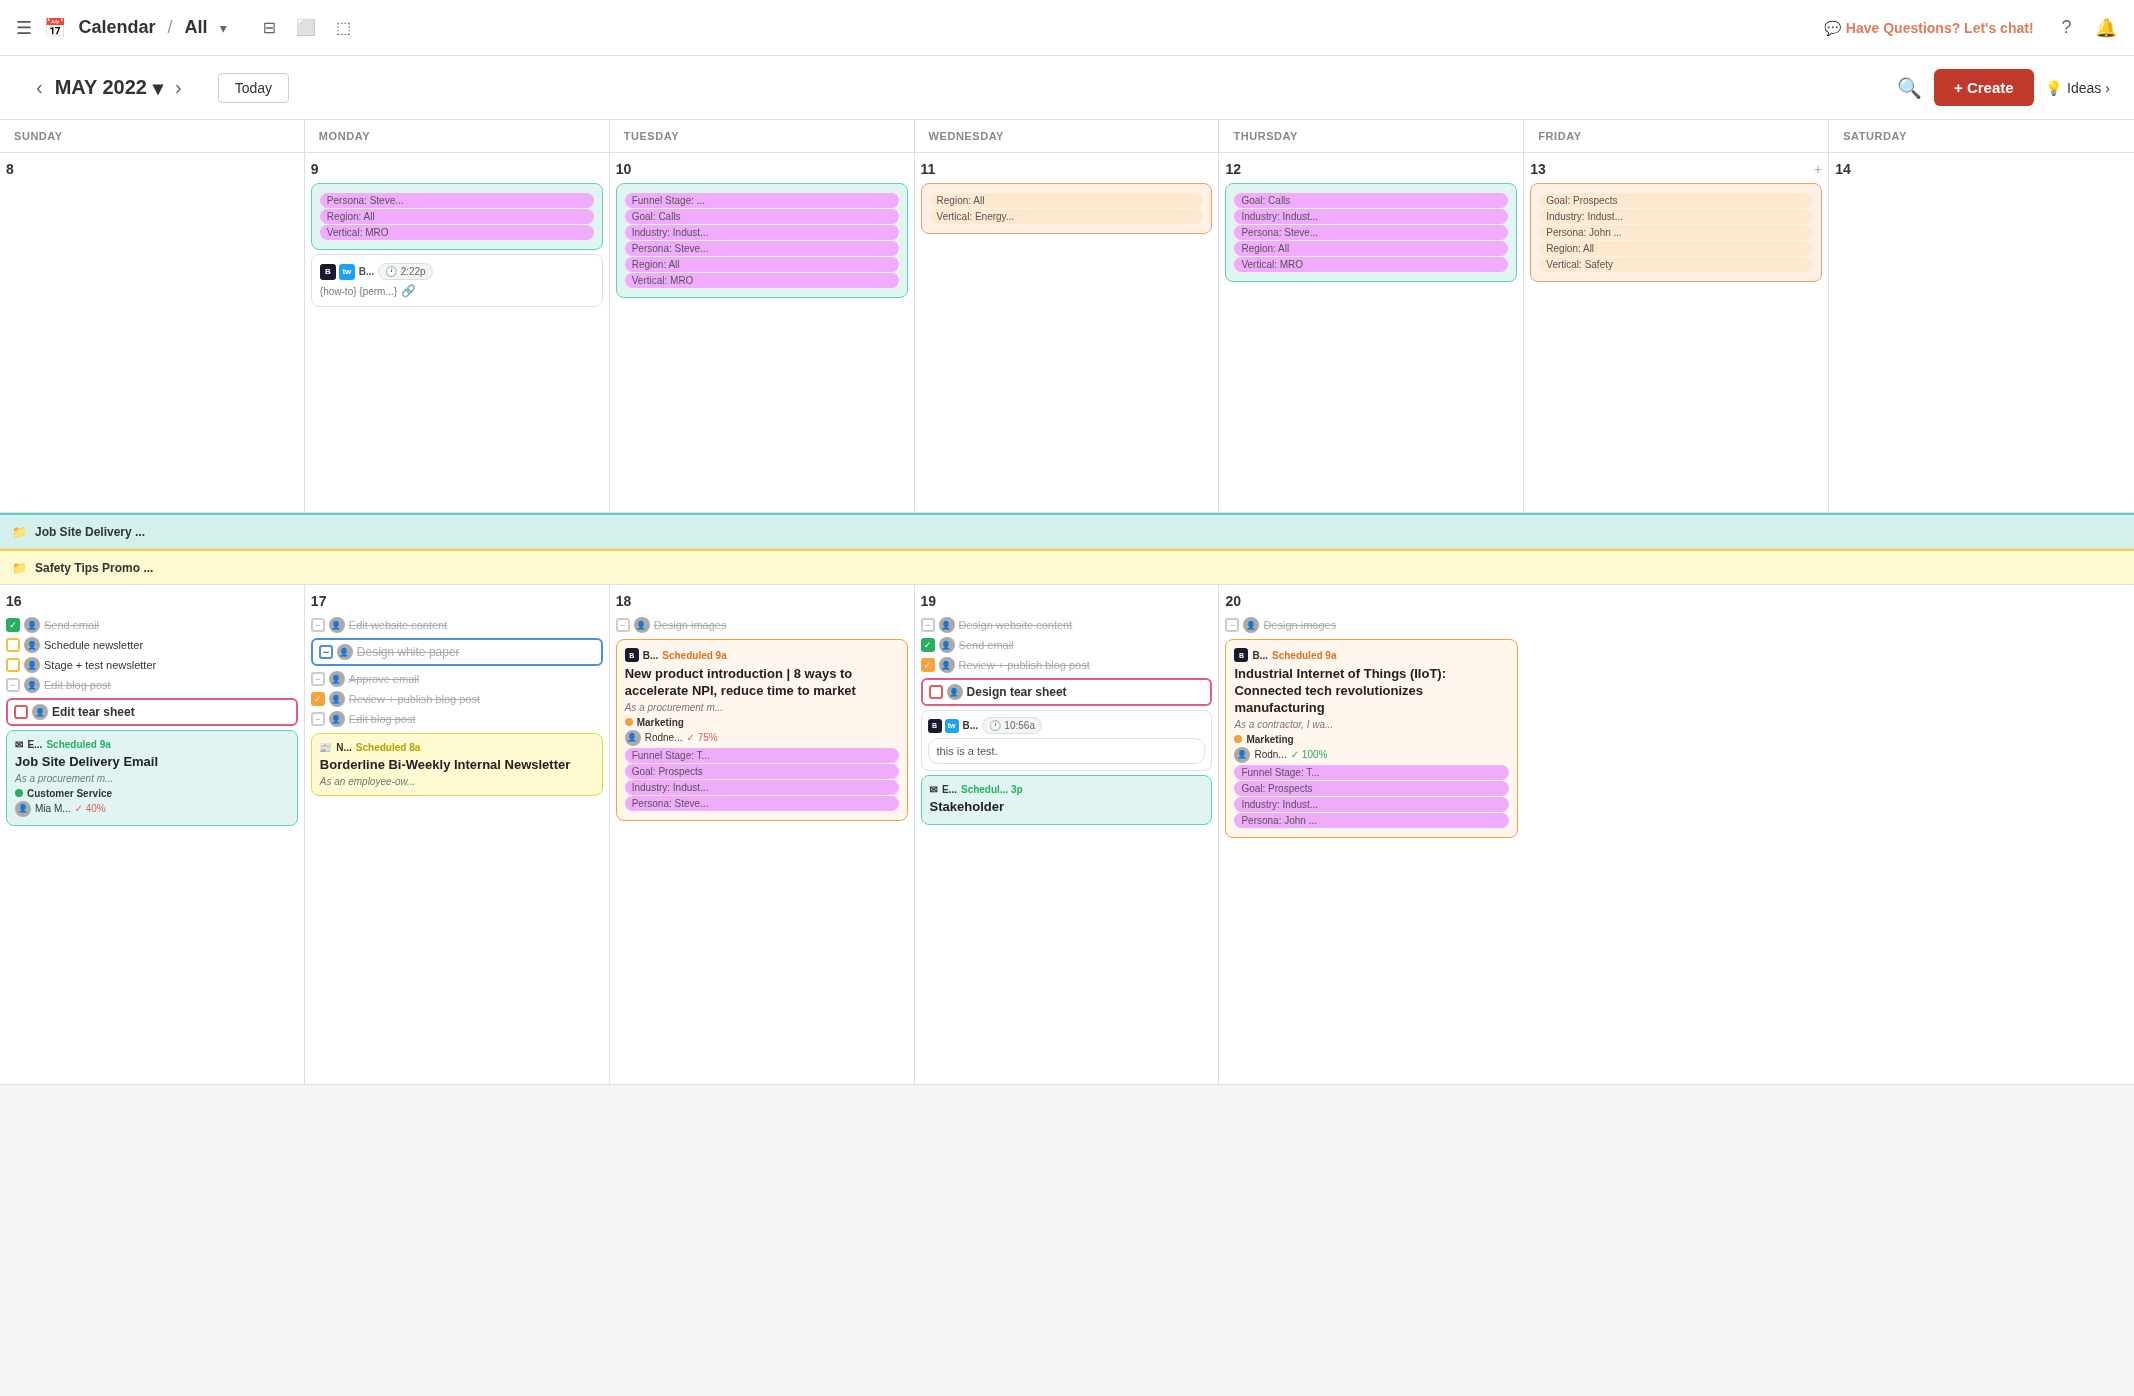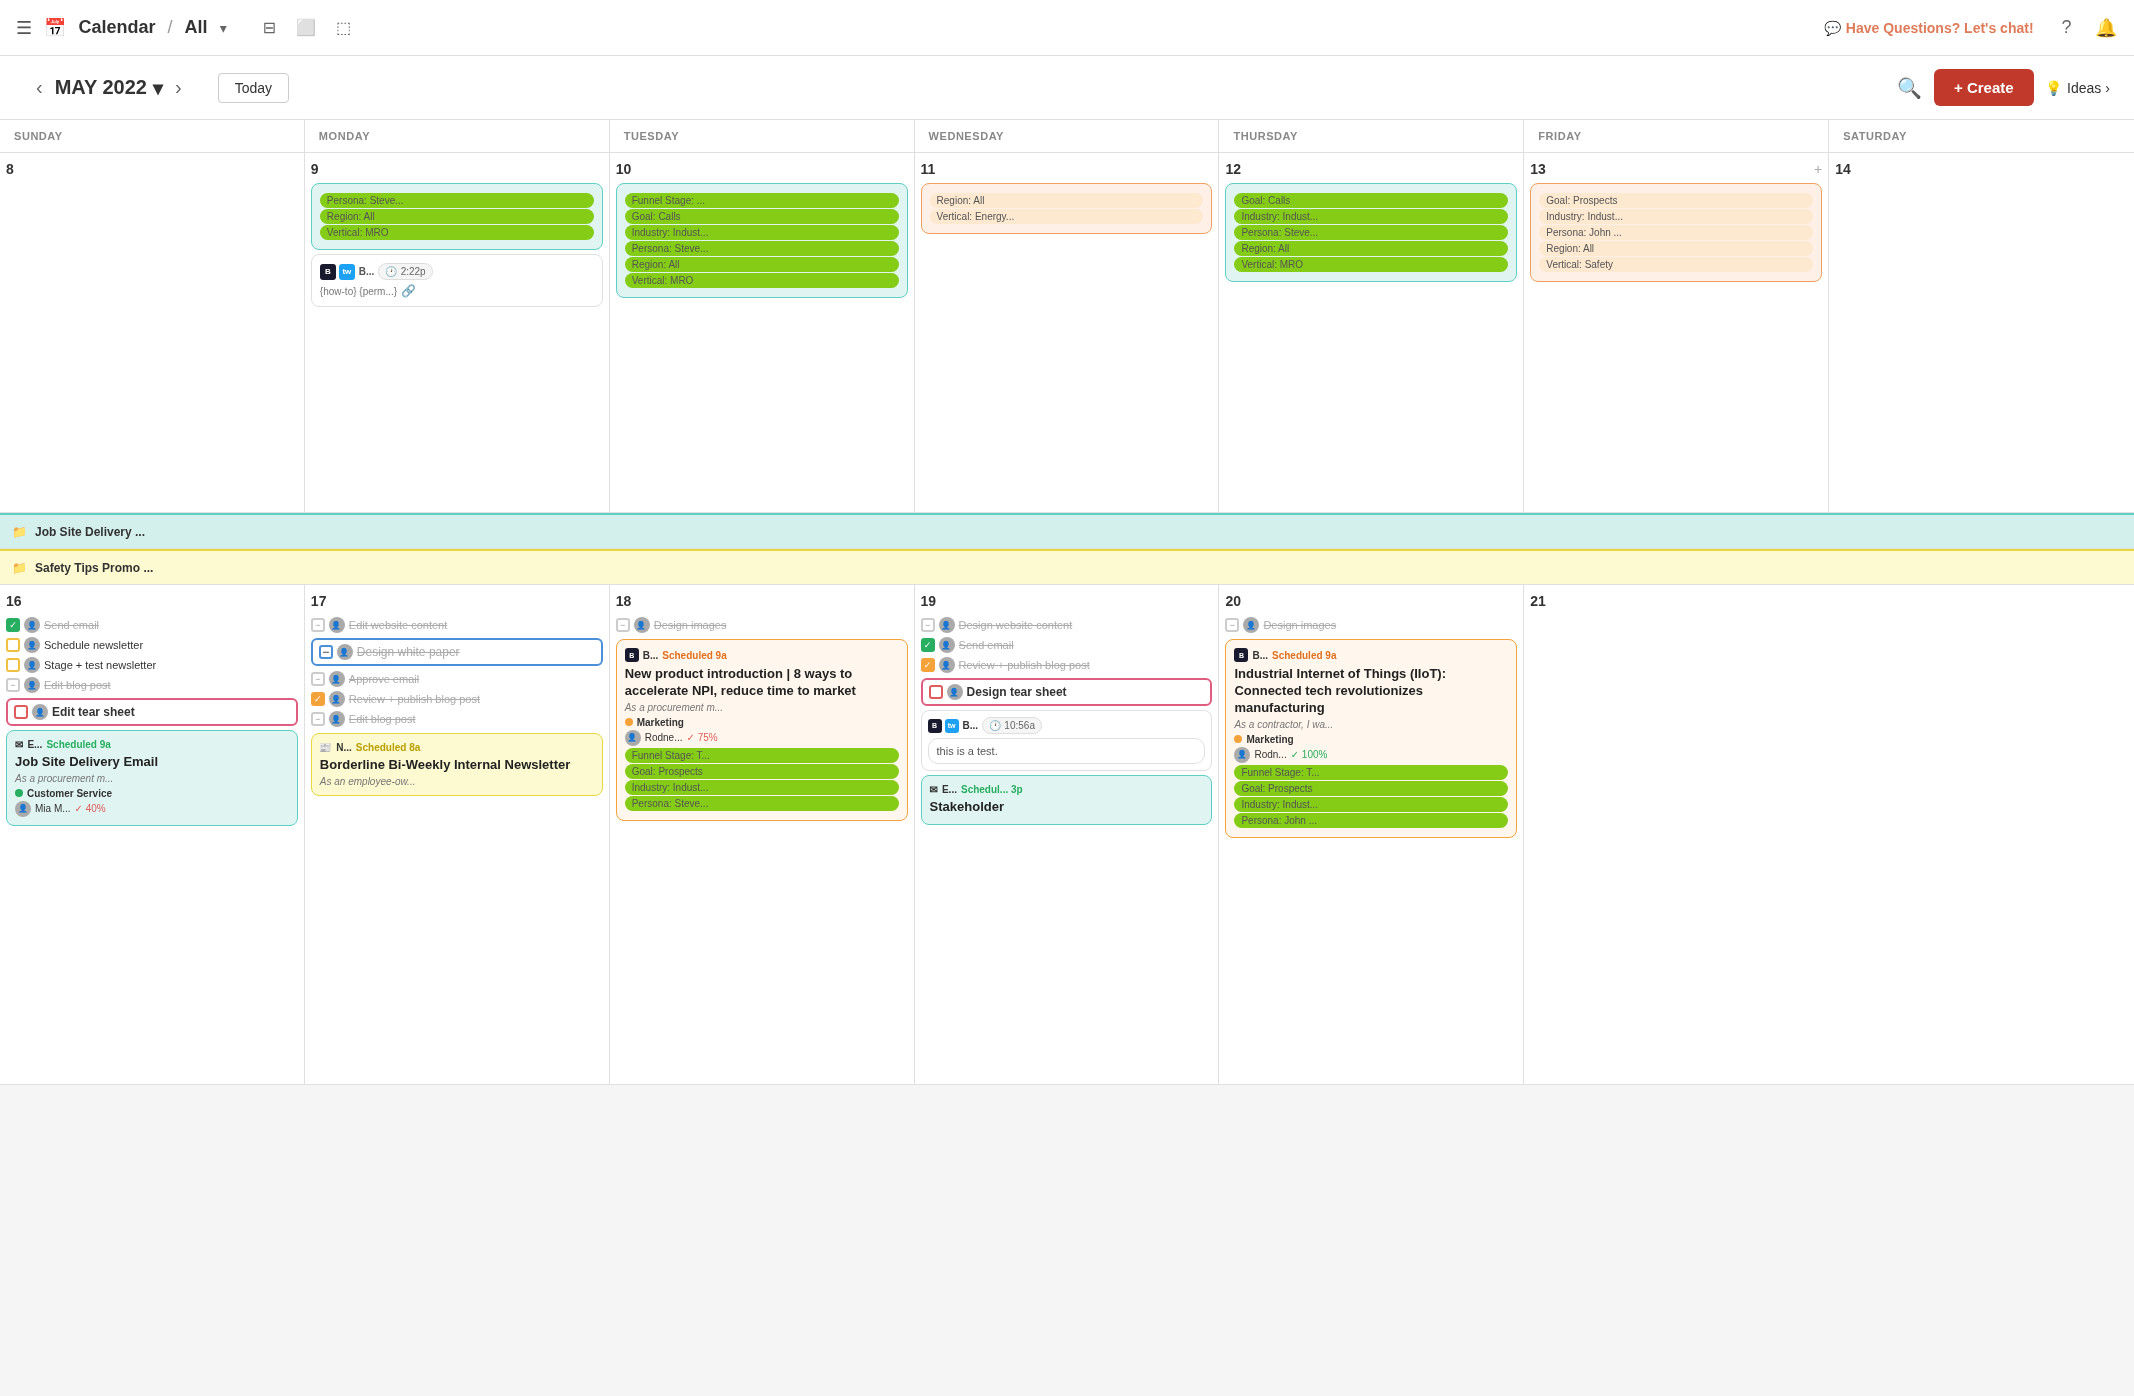--- a/index.html
+++ b/index.html
@@ -53,21 +53,21 @@
     .checkbox-red-empty { width: 14px; height: 14px; border: 2px solid #e05c5c; border-radius: 3px; flex-shrink: 0; }
     .checkbox-minus { width: 14px; height: 14px; border: 2px solid #ccc; border-radius: 3px; display: flex; align-items: center; justify-content: center; flex-shrink: 0; font-size: 9px; color: #999; }
 
     .avatar { width: 16px; height: 16px; border-radius: 50%; background: #aaa; flex-shrink: 0; font-size: 8px; display: flex; align-items: center; justify-content: center; color: white; }
 
     .scheduled-card { border-radius: 8px; padding: 8px; margin: 3px 0; }
     .scheduled-header { display: flex; align-items: center; gap: 4px; margin-bottom: 4px; font-size: 10px; font-weight: 600; }
     .scheduled-title { font-size: 13px; font-weight: 700; color: #222; line-height: 1.3; }
     .scheduled-sub { font-size: 10px; color: #777; font-style: italic; margin-top: 2px; }
     .progress-row { display: flex; align-items: center; gap: 4px; margin-top: 2px; font-size: 10px; }
-    .filter-chip { background: #84cc16; border-radius: 10px; padding: 2px 7px; font-size: 10px; color: #555; margin: 1px 0; display: block; }
+    .filter-chip { background: #f0abfc; border-radius: 10px; padding: 2px 7px; font-size: 10px; color: #555; margin: 1px 0; display: block; }
 
     
     .banner-row { display: flex; align-items: center; height: 36px; border-bottom: 1px solid #e0e0e0; padding: 0 12px; }
     .banner-teal { background: #d4f0ec; border-top: 2px solid #5ecfc4; }
     .banner-yellow { background: #fdf9d0; border-top: 2px solid #e8d840; }
     .banner-icon { margin-right: 8px; }
     .banner-text { font-size: 12px; font-weight: 600; color: #333; }
 
     .week2 { min-height: 500px; }
 
@@ -419,18 +419,15 @@
           <span style="font-size:10px;">Rodn...</span>
           <span style="font-size:10px;color:#27ae60;">✓ 100%</span>
         </div>
         <span class="filter-chip" style="margin-top:2px;">Funnel Stage: T...</span>
         <span class="filter-chip">Goal: Prospects</span>
         <span class="filter-chip">Industry: Indust...</span>
         <span class="filter-chip">Persona: John ...</span>
       </div>
     </div>
 
-    <div class="cal-day">
-      <div class="cal-day-num">21</div>
-    </div>
   </div>
 
 </div>
 
 </body></html>

